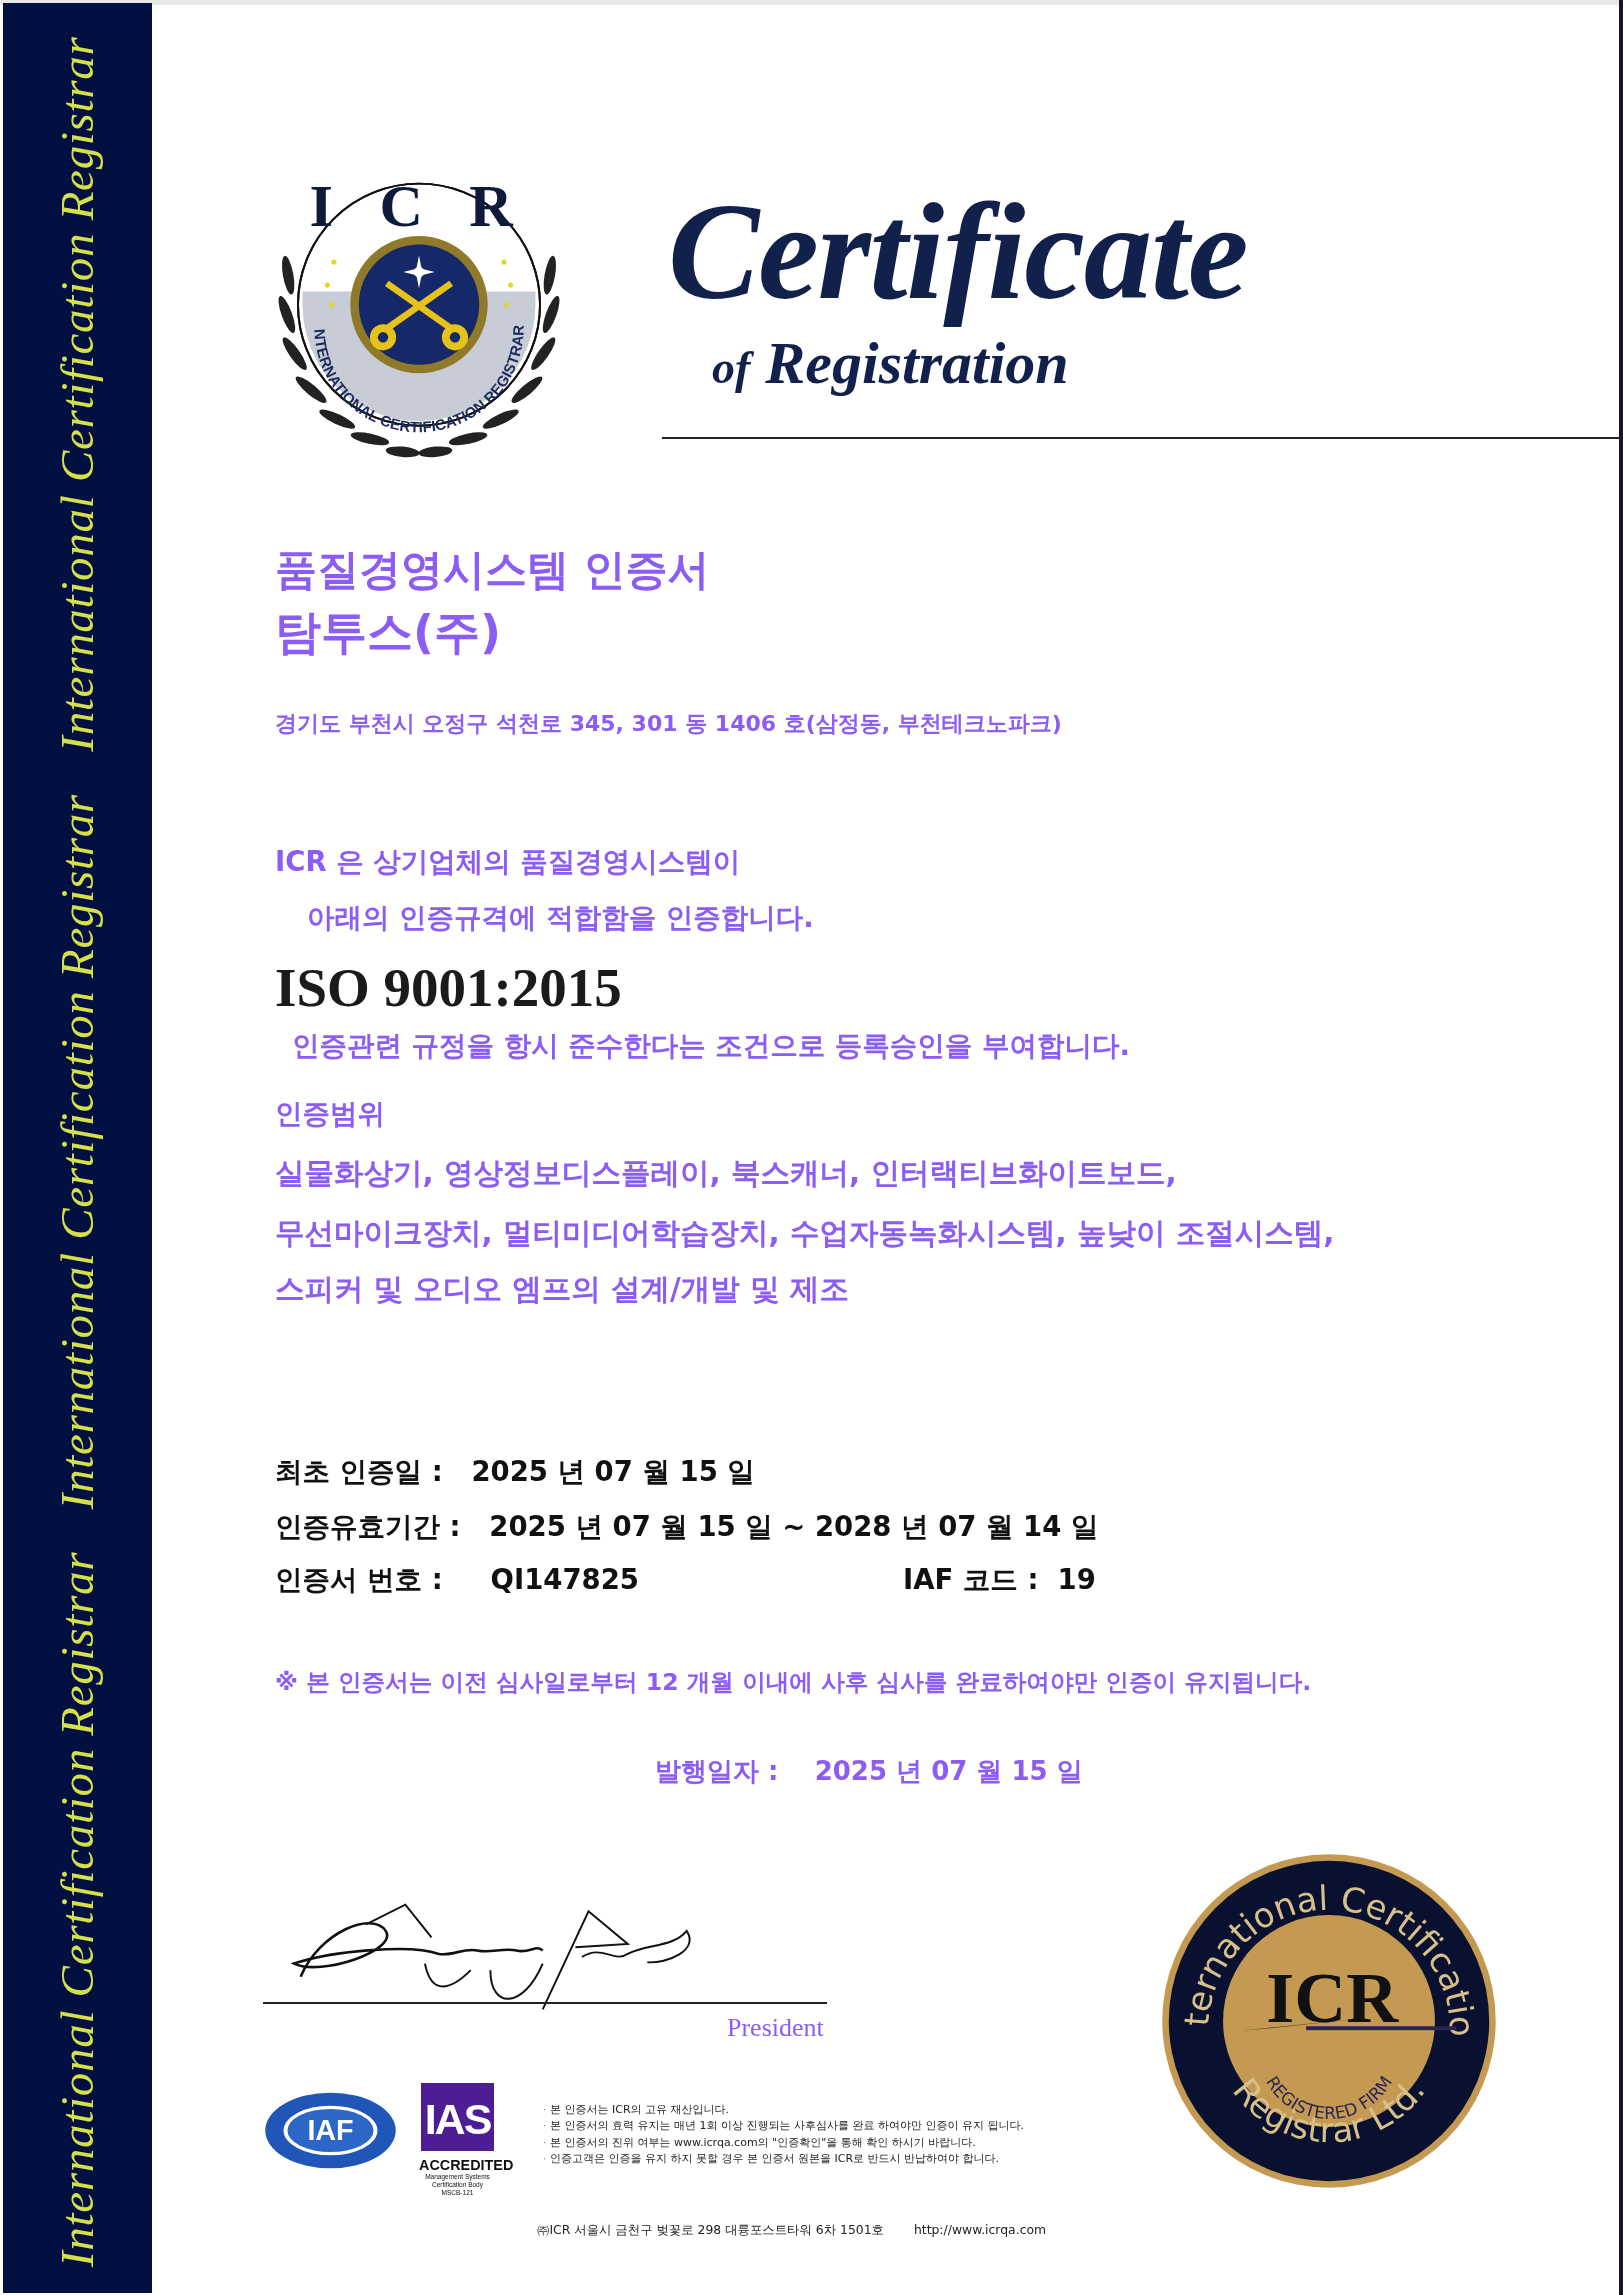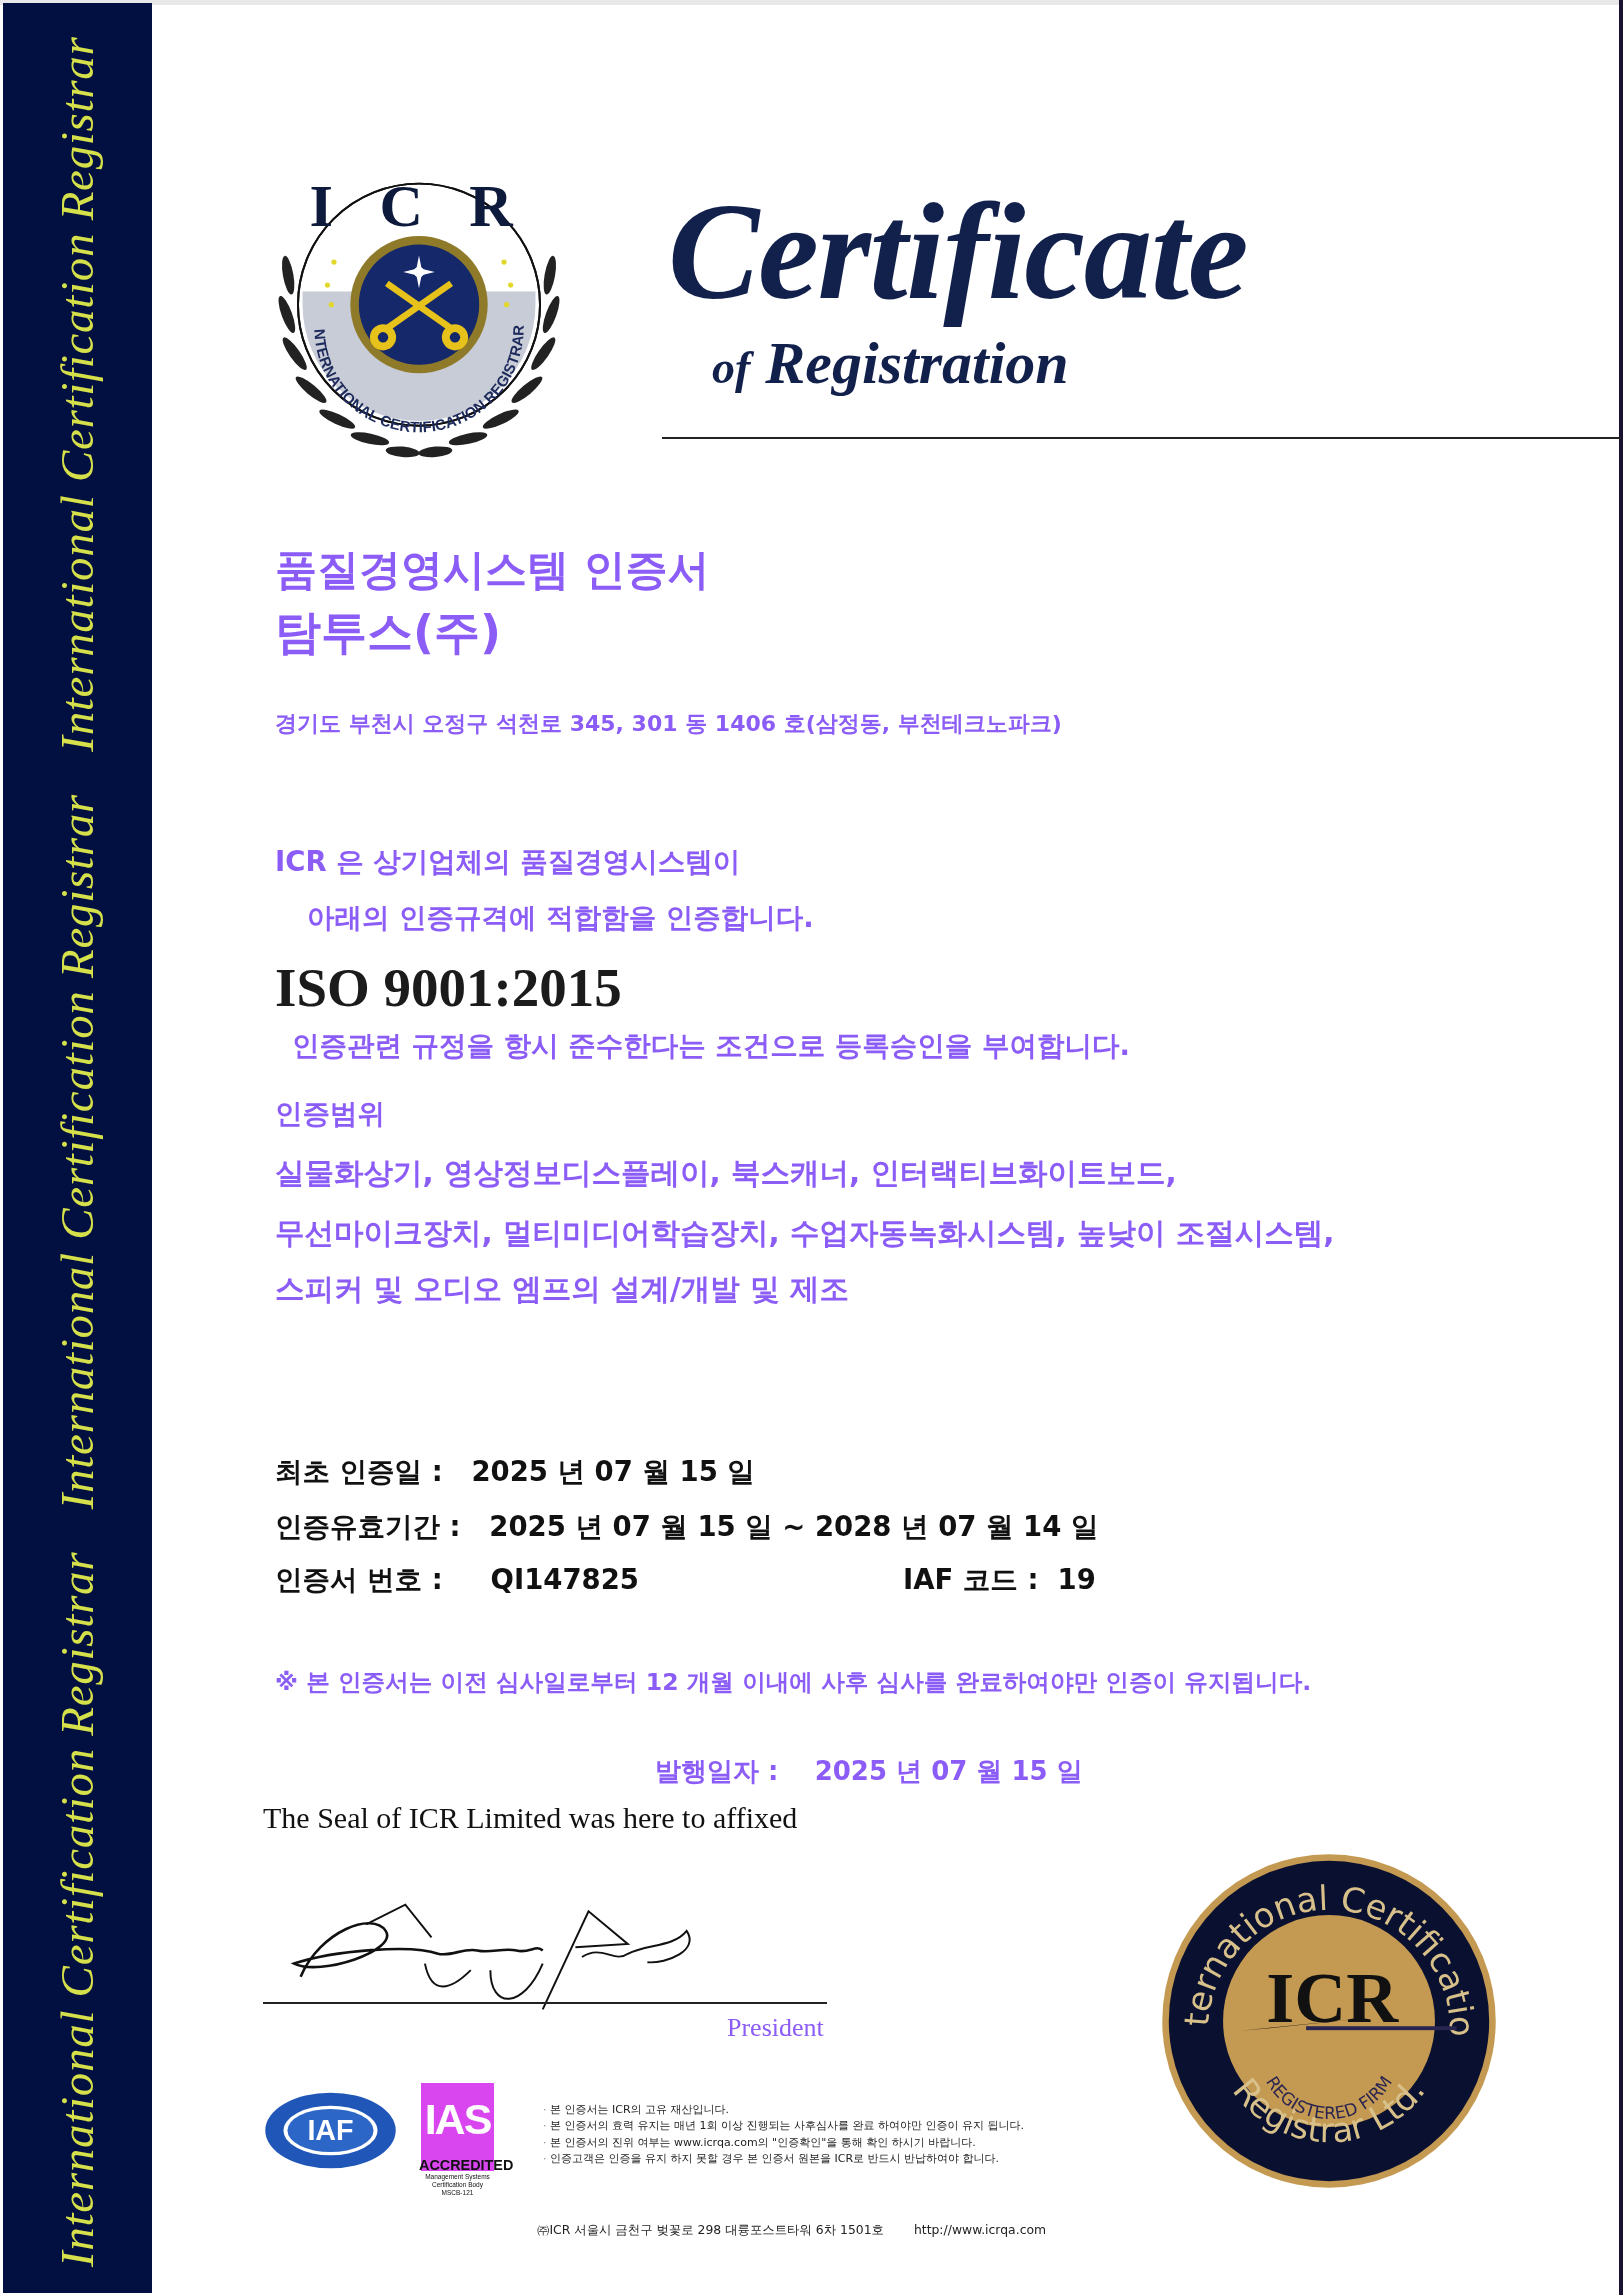--- a/index.html
+++ b/index.html
@@ -37,21 +37,21 @@
   .row-number .iaf { position:absolute; left:628px; top:0; }
   .notice { left:275px; top:1666px; font-size:23.6px; }
   .issue { left:655px; top:1754px; font-size:26px; }
 
   .seal-text { position:absolute; left:263px; top:1799px; font-family:"Liberation Serif", serif; font-size:30px; line-height:38px; color:#111; }
   .signature { position:absolute; left:281px; top:1885px; width:458px; height:131px; }
   .sign-rule { position:absolute; left:263px; top:2002px; width:564px; height:2px; background:#222; }
   .president { position:absolute; left:727px; top:2013px; font-family:"Liberation Serif", serif; font-size:26px; color:#8b5cf6; }
 
   .iaf-logo { position:absolute; left:262px; top:2088px; width:137px; height:85px; }
-  .ias-logo { position:absolute; left:421px; top:2083px; width:73px; height:88px; background:#d946ef; color:#fff; font-family:"Liberation Sans", sans-serif; font-weight:bold; font-size:43px; text-align:center; line-height:72px; letter-spacing:-2px; }
+  .ias-logo { position:absolute; left:421px; top:2083px; width:73px; height:68px; background:#4c1d95; color:#fff; font-family:"Liberation Sans", sans-serif; font-weight:bold; font-size:43px; text-align:center; line-height:72px; letter-spacing:-2px; }
   .ias-accredited { position:absolute; left:419px; top:2157px; width:77px; text-align:center; font-family:"Liberation Sans", sans-serif; font-weight:bold; font-size:14.4px; color:#111; }
   .ias-sub { position:absolute; left:419px; top:2173px; width:77px; text-align:center; font-family:"Liberation Sans", sans-serif; font-size:6.5px; line-height:7.9px; color:#111; }
 
   .fine { position:absolute; left:543px; top:2102px; font-family:"DejaVu Sans", sans-serif; font-size:11px; line-height:16.4px; color:#222; }
   .fine div::before { content:"· "; color:#888; }
   .footer { position:absolute; left:537px; top:2222px; font-family:"DejaVu Sans", sans-serif; font-size:12.4px; color:#222; white-space:nowrap; }
   .footer .url { margin-left:26px; }
 
   .gold-seal { position:absolute; left:1159px; top:1851px; width:340px; height:340px; }
 </style>
@@ -154,21 +154,20 @@
   <span class="iaf"><span>IAF 코드 :</span>&nbsp;&nbsp;<span>19</span></span>
 </div>
 
 <div class="kr notice">※ 본 인증서는 이전 심사일로부터 12 개월 이내에 사후 심사를 완료하여야만 인증이 유지됩니다.</div>
 <div class="kr issue">
   <span>발행일자 :</span>&nbsp;&nbsp;&nbsp;
   <span>2025 년 07 월 15 일</span>
 </div>
 
 <div class="seal-text">
-  <div>The Seal of ICR Limited was here to affixed</div>
 </div>
 <svg class="signature" viewBox="0 0 700 200">
   <path d="M30 140 C 60 70, 140 40, 160 70 C 180 100, 60 140, 20 120 C 80 100, 200 90, 240 105 C 260 110, 280 95, 300 100 C 320 105, 340 95, 360 100 C 380 105, 390 90, 400 100" fill="none" stroke="#111" stroke-width="4"></path>
   <path d="M130 60 L 190 30 L 230 80" fill="none" stroke="#111" stroke-width="3"></path>
   <path d="M220 120 C 230 170, 260 160, 290 130" fill="none" stroke="#111" stroke-width="3"></path>
   <path d="M320 130 C 320 190, 370 190, 400 120" fill="none" stroke="#111" stroke-width="3"></path>
   <path d="M400 190 L 470 40 L 530 90 L 450 95" fill="none" stroke="#111" stroke-width="3"></path>
   <path d="M460 110 C 490 90, 510 120, 530 105 C 560 90, 600 95, 620 70 C 640 100, 590 120, 560 118" fill="none" stroke="#111" stroke-width="3"></path>
 </svg>
 <div class="sign-rule"></div>

